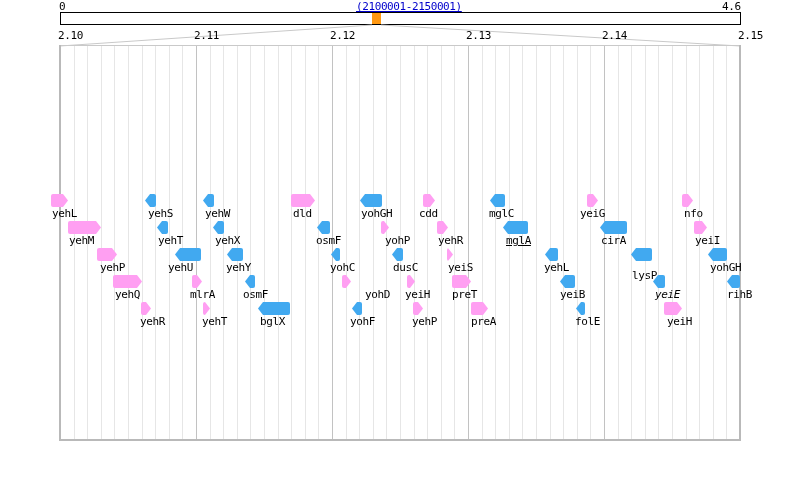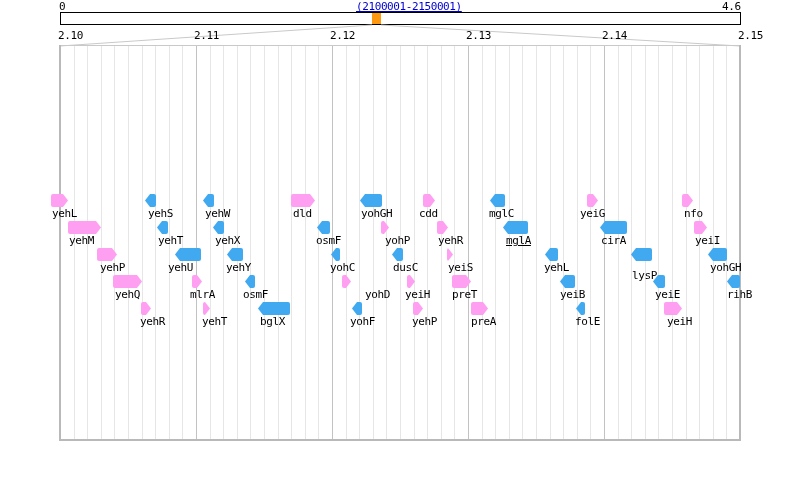--- a/index.html
+++ b/index.html
@@ -175,21 +175,21 @@
       <span class="gene-label" style="left: 243px; top: 289px;">osmF</span>
       <div class="gene fwd" style="left: 342px; top: 275px; width: 9px; background: rgb(255, 159, 242);"></div>
       <span class="gene-label" style="left: 341px; top: 289px; margin-left: 24px;">yohD</span>
       <div class="gene fwd" style="left: 407px; top: 275px; width: 8px; background: rgb(255, 159, 242);"></div>
       <span class="gene-label" style="left: 405px; top: 289px;">yeiH</span>
       <div class="gene fwd" style="left: 452px; top: 275px; width: 19px; background: rgb(255, 159, 242);"></div>
       <span class="gene-label" style="left: 452px; top: 289px;">preT</span>
       <div class="gene rev" style="left: 560px; top: 275px; width: 15px; background: rgb(65, 169, 240);"></div>
       <span class="gene-label" style="left: 560px; top: 289px;">yeiB</span>
       <div class="gene rev" style="left: 653px; top: 275px; width: 12px; background: rgb(65, 169, 240);"></div>
-      <span class="gene-label" style="left: 655px; top: 289px;">yeiE</span>
+      <span class="gene-label" style="left: 655px; top: 289px; font-style: italic;">yeiE</span>
       <div class="gene rev" style="left: 727px; top: 275px; width: 13px; background: rgb(65, 169, 240);"></div>
       <span class="gene-label" style="left: 727px; top: 289px;">rihB</span>
       <div class="gene fwd" style="left: 141px; top: 302px; width: 10px; background: rgb(255, 159, 242);"></div>
       <span class="gene-label" style="left: 140px; top: 316px;">yehR</span>
       <div class="gene fwd" style="left: 203px; top: 302px; width: 7px; background: rgb(255, 159, 242);"></div>
       <span class="gene-label" style="left: 202px; top: 316px;">yehT</span>
       <div class="gene rev" style="left: 258px; top: 302px; width: 32px; background: rgb(65, 169, 240);"></div>
       <span class="gene-label" style="left: 260px; top: 316px;">bglX</span>
       <div class="gene rev" style="left: 352px; top: 302px; width: 10px; background: rgb(65, 169, 240);"></div>
       <span class="gene-label" style="left: 350px; top: 316px; text-align: right;">yohF</span>

